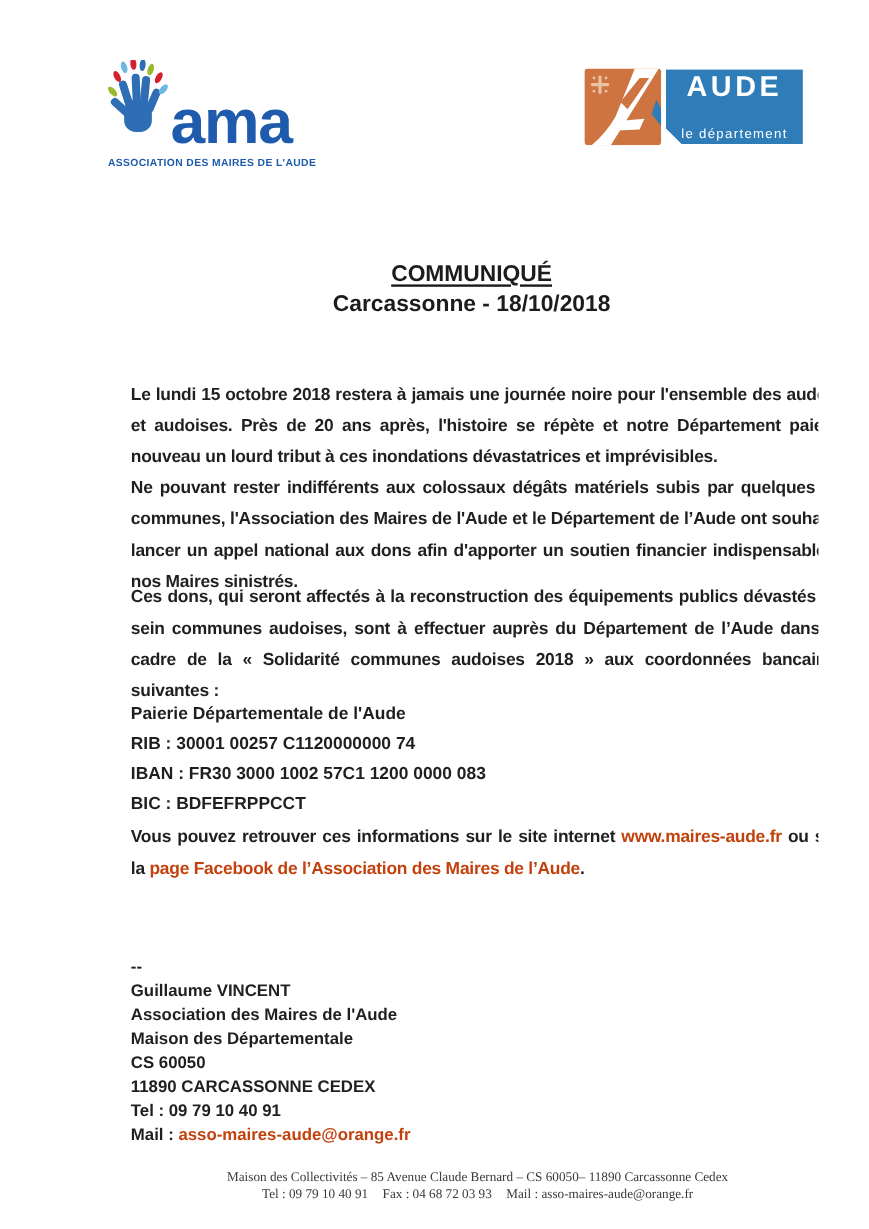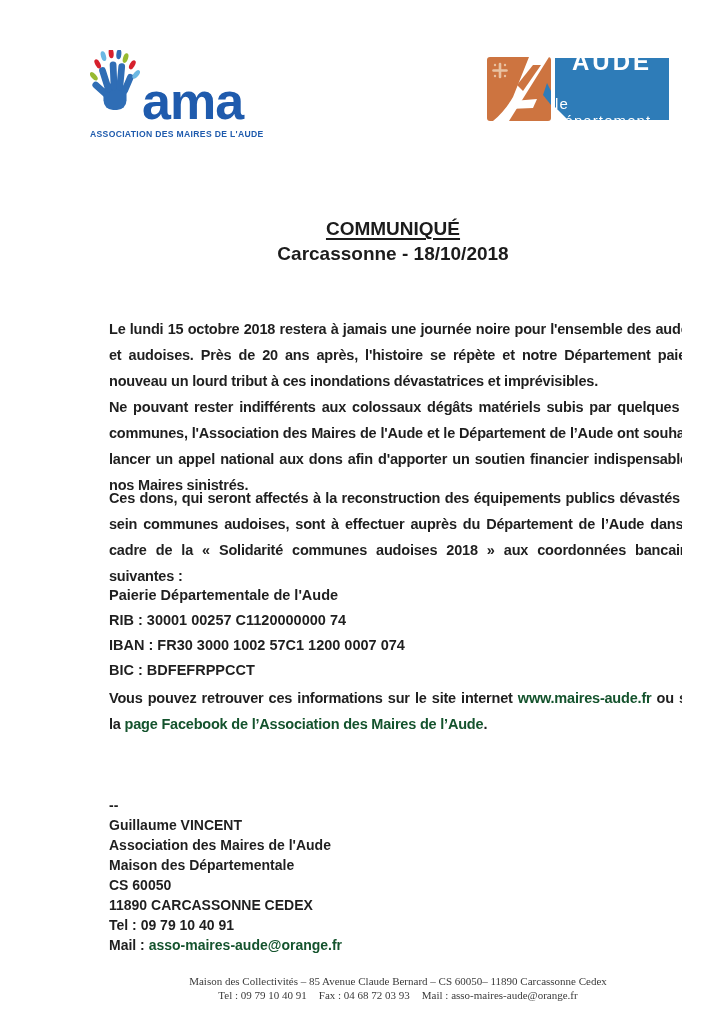--- a/index.html
+++ b/index.html
@@ -21,42 +21,42 @@
     letter-spacing:0.32px; white-space:nowrap;
   }
 
   .logo-aude { position:absolute; left:445px; top:57px; display:flex; }
   .aude-blue {
     width:114px; height:62px; margin-left:4px; margin-top:1px;
     background:#2e7cb8; color:#fff; position:relative;
     display:flex; flex-direction:column; align-items:center; justify-content:center;
   }
   .aude-name { font-size:24px; font-weight:bold; letter-spacing:3px; line-height:1; }
-  .aude-sub { font-size:15px; letter-spacing:1.1px; margin-top:21px; }
+  .aude-sub { font-size:11px; letter-spacing:1.1px; margin-top:21px; }
   .aude-notch {
     position:absolute; left:0; bottom:0; width:0; height:0;
     border-left:13px solid #ffffff; border-top:13px solid transparent;
   }
 
   
   .title-block {
     position:absolute; top:216px; left:0; width:100%; text-align:center;
     font-weight:bold; font-size:19px; line-height:25px; color:#1c1c1c;margin-left:31px;
   }
   .title-underlined { text-decoration:underline; text-decoration-thickness:2px; text-underline-offset:3px; }
 
   
   .block { position:absolute; left:67px; width:592px; font-weight:bold; color:#1f1f1f; }
   .just { text-align:justify; font-size:14.5px; line-height:26px; letter-spacing:-0.2px; }
   #p1 { top:316px; }
   #p2 { top:394px; }
   #p3 { top:485px; }
   .bank { top:583px; font-size:14.5px; line-height:25px; }
   .links-para { top:685px; font-size:14.5px; line-height:26px; text-align:justify; letter-spacing:-0.2px; }
-  a.link { color:#14532d; text-decoration:none; font-weight:bold; cursor:pointer; }
+  a.link { color:#c2410c; text-decoration:none; font-weight:bold; cursor:pointer; }
 
   .contact { top:795px; font-size:14px; line-height:20px; }
 
   
   .footer {
     position:absolute; top:974px; left:0; width:100%; text-align:center;
     font-family:"Liberation Serif", serif; font-weight:normal;
     font-size:11px; line-height:14px; color:#3a3a3a;padding-left:36px;
   }
   .footer .seg { margin:0 6px; }
@@ -127,21 +127,21 @@
     <div>Carcassonne - 18/10/2018</div>
   </div>
 
   <div id="p1" class="block just">Le lundi 15 octobre 2018 restera à jamais une journée noire pour l'ensemble des audois et audoises. Près de 20 ans après, l'histoire se répète et notre Département paie à nouveau un lourd tribut à ces inondations dévastatrices et imprévisibles.</div>
   <div id="p2" class="block just">Ne pouvant rester indifférents aux colossaux dégâts matériels subis par quelques 70 communes, l'Association des Maires de l'Aude et le Département de l’Aude ont souhaité lancer un appel national aux dons afin d'apporter un soutien financier indispensable à nos Maires sinistrés.</div>
   <div id="p3" class="block just">Ces dons, qui seront affectés à la reconstruction des équipements publics dévastés au sein communes audoises, sont à effectuer auprès du Département de l’Aude dans le cadre de la « Solidarité communes audoises 2018 » aux coordonnées bancaires suivantes :</div>
 
   <div class="block bank">
     <div>Paierie Départementale de l'Aude</div>
     <div>RIB : 30001 00257 C1120000000 74</div>
-    <div>IBAN : FR30 3000 1002 57C1 1200 0007 074</div>
+    <div>IBAN : FR30 3000 1002 57C1 1200 0000 083</div>
     <div>BIC : BDFEFRPPCCT</div>
   </div>
 
   <div class="block links-para">
     <span>Vous pouvez retrouver ces informations sur le site internet </span><a class="link">www.maires-aude.fr</a><span> ou sur la </span><a class="link">page Facebook de l’Association des Maires de l’Aude</a><span>.</span>
   </div>
 
   <div class="block contact">
     <div>--</div>
     <div>Guillaume VINCENT</div>

